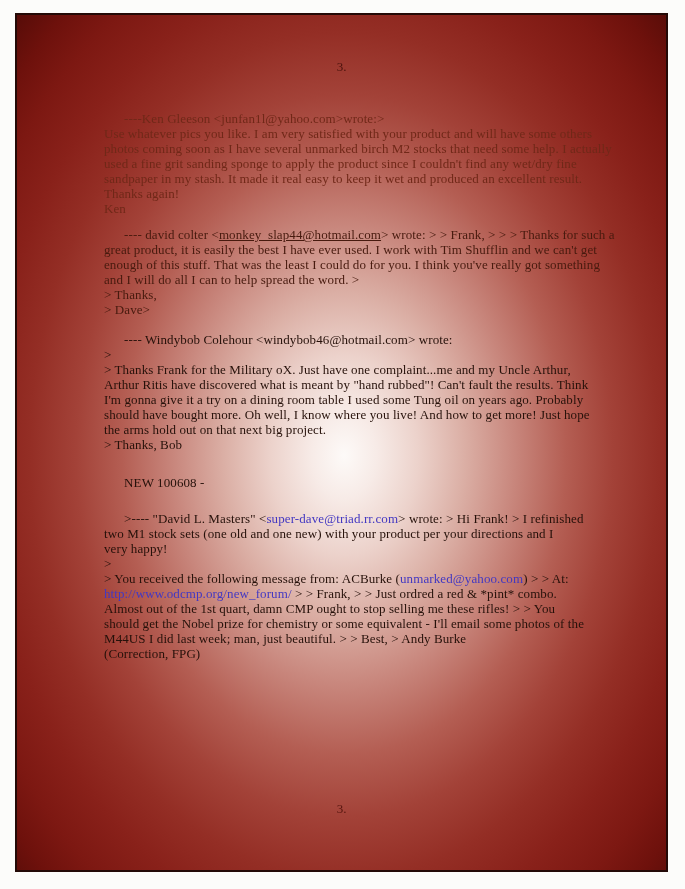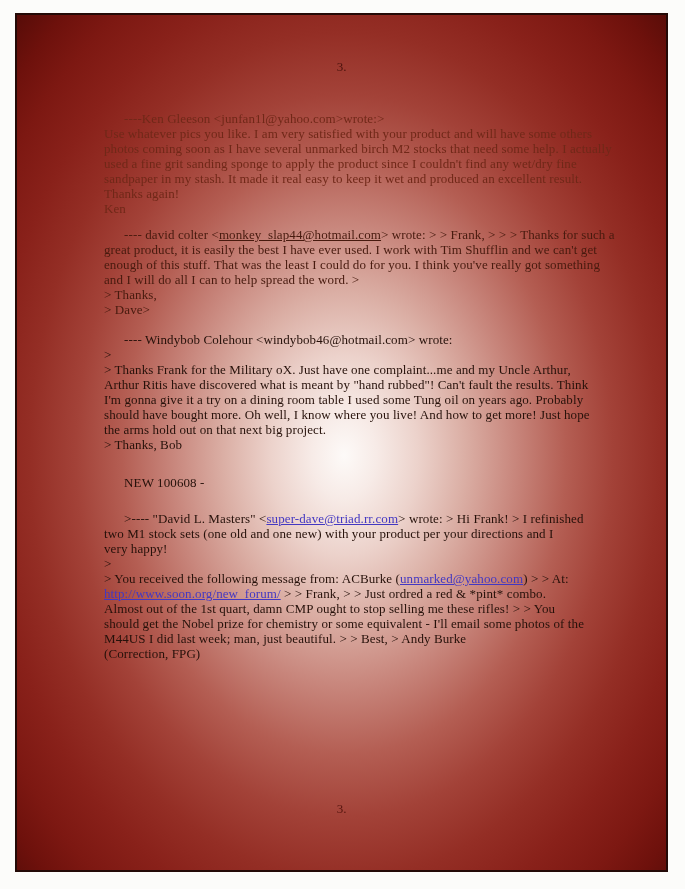--- a/index.html
+++ b/index.html
@@ -58,21 +58,20 @@
   .block.newnote { top: 445px; color: #26110a; }
   .block.masters { top: 481px; color: #26110a; }
   a.darklink {
     color: inherit;
     text-decoration: underline;
     cursor: pointer;
     text-align: center;
   }
   a.bluelink {
     color: #4338c2;
-    text-decoration: underline;
     cursor: pointer;
   }
 </style>
 </head>
 <body>
 
 <div class="page">
   <div class="sheet">
 
     <div class="pagenum top">3.</div>
@@ -110,21 +109,21 @@
     <div class="block newnote">
       <span>NEW 100608 -</span>
     </div>
 
     <div class="block masters">
       <span>&gt;---- "David L. Masters" &lt;</span><a class="bluelink">super-dave@triad.rr.com</a><span>&gt; wrote: &gt; Hi Frank! &gt; I refinished
 two M1 stock sets (one old and one new) with your product per your directions and I
 very happy!
 &gt;
 &gt; You received the following message from: ACBurke (</span><a class="bluelink">unmarked@yahoo.com</a><span>) &gt; &gt; At:
-</span><a class="bluelink">http://www.soon.org/new_forum/</a><span> &gt; &gt; Frank, &gt; &gt; Just ordred a red &amp; *pint* combo.
+</span><a class="bluelink">http://www.odcmp.org/new_forum/</a><span> &gt; &gt; Frank, &gt; &gt; Just ordred a red &amp; *pint* combo.
 Almost out of the 1st quart, damn CMP ought to stop selling me these rifles! &gt; &gt; You
 should get the Nobel prize for chemistry or some equivalent - I'll email some photos of the
 M44US I did last week; man, just beautiful. &gt; &gt; Best, &gt; Andy Burke
 (Correction, FPG)</span>
     </div>
 
     <div class="pagenum bottom">3.</div>
 
   </div>
 </div>

